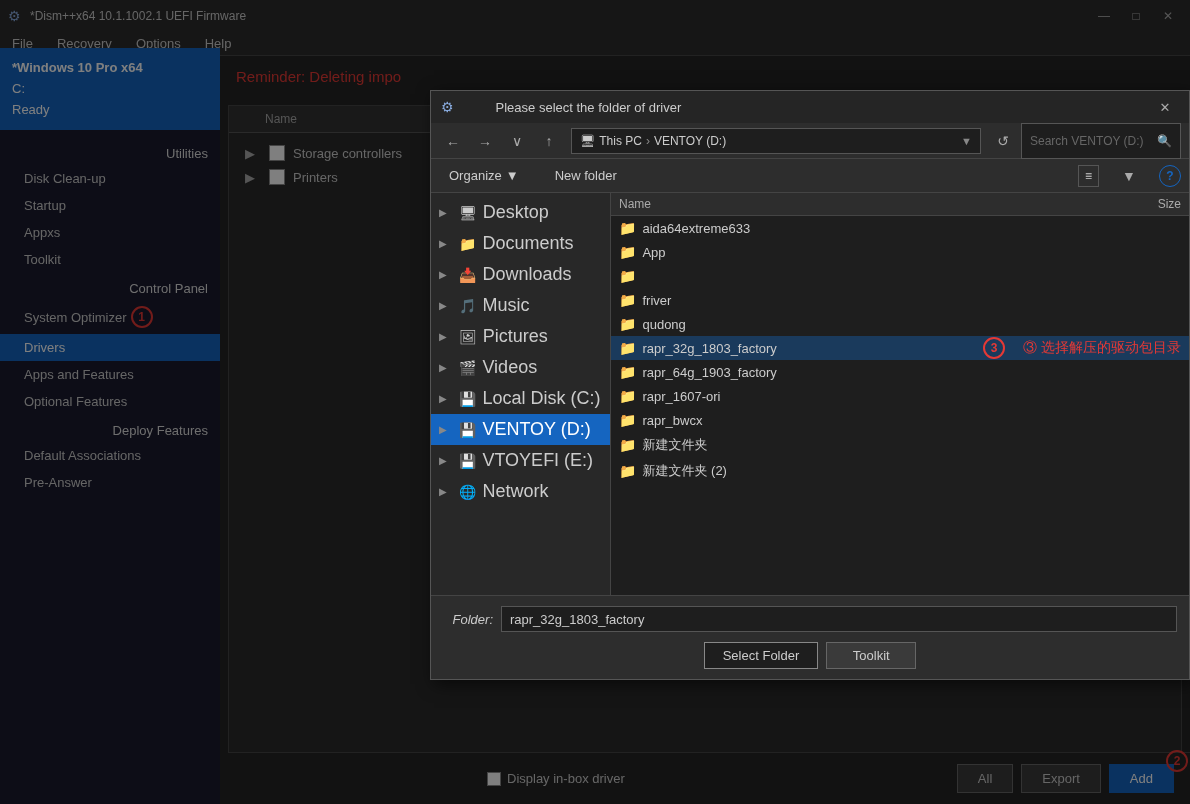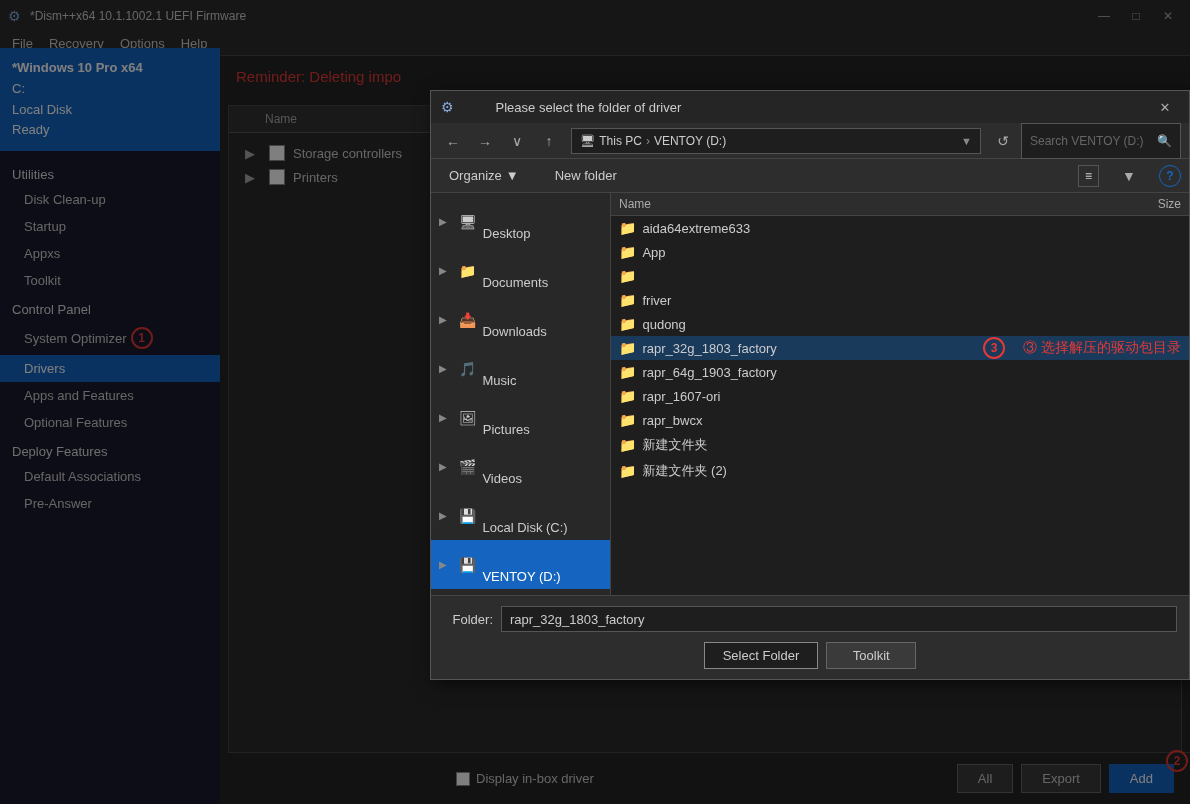--- a/index.html
+++ b/index.html
@@ -6,44 +6,44 @@
     body { width: 1190px; height: 804px; background: #1e1e1e; font-family: 'Segoe UI', Arial, sans-serif; font-size: 13px; overflow: hidden; position: relative; }
 
     
     .title-bar { background: #2d2d2d; height: 32px; display: flex; align-items: center; padding: 0 8px; color: #ccc; font-size: 12px; }
     .title-bar-icon { width: 16px; height: 16px; margin-right: 6px; color: #88aadd; font-size: 14px; }
     .title-bar-title { flex: 1; }
     .title-bar-controls { display: flex; gap: 4px; }
     .title-bar-btn { width: 28px; height: 28px; display: flex; align-items: center; justify-content: center; cursor: pointer; color: #aaa; font-size: 12px; }
 
     
-    .menu-bar { background: #2d2d2d; height: 24px; display: flex; align-items: center; padding: 0 8px; color: #ccc; font-size: 13px; gap: 8px; border-bottom: 1px solid #444; }
+    .menu-bar { background: #2d2d2d; height: 24px; display: flex; align-items: center; padding: 0 8px; color: #ccc; font-size: 13px; gap: 16px; border-bottom: 1px solid #444; }
     .menu-item { cursor: pointer; padding: 2px 4px; }
 
     
     .left-panel { position: absolute; top: 48px; left: 0; width: 220px; bottom: 0; background: #1a1a2e; display: flex; flex-direction: column; }
     .system-info { background: #1565c0; padding: 10px 12px; color: #fff; font-size: 13px; line-height: 1.6; }
     .system-info .os-name { font-weight: 600; }
     .nav-section { flex: 1; overflow-y: auto; padding: 8px 0; }
-    .nav-group-label { color: #aaa; font-size: 12px; padding: 8px 12px 4px; text-transform: none; }
+    .nav-group-label { color: #aaa; font-size: 12px; padding: 8px 12px 4px; text-transform: none; text-align: right; }
     .nav-item { padding: 6px 24px; color: #ccc; cursor: pointer; font-size: 13px; }
     .nav-item.active { background: #1565c0; color: #fff; }
     .nav-group-label.section { color: #ddd; font-size: 13px; padding: 8px 12px 4px; font-weight: normal; }
 
     
     .main-content { position: absolute; top: 56px; left: 220px; right: 0; bottom: 0; background: #252525; overflow: hidden; }
     .reminder-bar { background: #252525; padding: 12px 16px; color: #e53935; font-size: 15px; font-weight: 500; }
     .content-area { background: #2a2a2a; margin: 8px; border: 1px solid #444; height: calc(100% - 100px); position: relative; }
     .table-header { display: flex; background: #333; padding: 6px 12px; color: #aaa; font-size: 12px; border-bottom: 1px solid #555; }
     .table-body { padding: 8px; }
     .table-row { display: flex; align-items: center; padding: 4px 8px; color: #ccc; }
 
     
     .bottom-bar { position: absolute; bottom: 0; left: 220px; right: 0; height: 52px; background: #252525; border-top: 1px solid #444; display: flex; align-items: center; padding: 0 16px; gap: 8px; }
-    .checkbox-label { display: flex; align-items: center; gap: 6px; color: #ccc; cursor: pointer; }
+    .checkbox-label { display: flex; align-items: center; gap: 6px; color: #ccc; cursor: pointer; margin-left: 31px; }
     .checkbox-box { width: 14px; height: 14px; border: 1px solid #888; background: #fff; display: inline-block; }
     .spacer { flex: 1; }
     .btn { padding: 6px 20px; font-size: 13px; cursor: pointer; border: 1px solid #666; background: #3a3a3a; color: #ccc; }
     .btn.primary { background: #1565c0; color: #fff; border-color: #1565c0; }
 
     
     .overlay { position: absolute; top: 0; left: 0; right: 0; bottom: 0; background: rgba(0,0,0,0.5); z-index: 10; }
 
     
     .file-dialog { position: absolute; top: 90px; left: 430px; width: 760px; height: 590px; background: #2d2d2d; border: 1px solid #555; z-index: 20; display: flex; flex-direction: column; box-shadow: 4px 4px 16px rgba(0,0,0,0.6); }
@@ -61,39 +61,39 @@
 
     
     .dialog-content { flex: 1; display: flex; overflow: hidden; }
 
     
     .tree-panel { width: 180px; background: #282828; border-right: 1px solid #444; overflow-y: auto; padding: 4px 0; }
     .tree-item { display: flex; align-items: center; padding: 5px 8px; color: #ccc; font-size: 13px; cursor: pointer; gap: 4px; }
     .tree-item.selected { background: #1565c0; color: #fff; }
     .tree-arrow { width: 16px; color: #888; font-size: 10px; }
     .tree-icon { font-size: 14px; margin-right: 2px; }
-    .tree-label { font-size: 13px; margin-top: 24px; }
+    .tree-label { font-size: 18px; }
 
     
     .file-panel { flex: 1; background: #1e1e1e; overflow-y: auto; }
     .file-list-header { display: flex; padding: 4px 8px; background: #2d2d2d; border-bottom: 1px solid #444; color: #aaa; font-size: 12px; }
     .file-col-name { flex: 1; }
     .file-col-size { width: 80px; text-align: right; }
     .file-row { display: flex; align-items: center; padding: 4px 8px; color: #ccc; font-size: 13px; cursor: pointer; gap: 6px; }
     .file-row.selected { background: #1a3a5c; }
     .folder-icon { color: #f0a500; font-size: 14px; }
     .file-name { flex: 1; }
 
     
     .circle-badge { display: inline-flex; align-items: center; justify-content: center; width: 22px; height: 22px; border-radius: 50%; border: 2px solid #e53935; color: #e53935; font-size: 12px; font-weight: bold; margin-left: 4px; }
 
     
     .dialog-bottom { background: #2d2d2d; padding: 10px 12px; border-top: 1px solid #444; }
     .folder-row { display: flex; align-items: center; gap: 8px; margin-bottom: 10px; }
-    .folder-label { color: #ccc; font-size: 13px; width: 50px; text-align: right; }
+    .folder-label { color: #ccc; font-size: 13px; width: 50px; text-align: right; font-style: italic; }
     .folder-input { flex: 1; background: #1e1e1e; border: 1px solid #555; height: 26px; color: #ccc; font-size: 13px; padding: 0 8px; }
     .dialog-actions { display: flex; justify-content: center; gap: 8px; }
     .dialog-btn { padding: 5px 18px; font-size: 13px; cursor: pointer; border: 1px solid #666; background: #3a3a3a; color: #ccc; min-width: 90px; }
     .dialog-btn.primary { background: #1e1e1e; color: #ccc; border: 1px solid #888; }
 
     
     .annotation { color: #e53935; font-size: 14px; font-weight: 500; margin-left: 12px; }
 
     
     .dialog-tools { background: #2d2d2d; height: 34px; display: flex; align-items: center; padding: 0 8px; gap: 16px; border-bottom: 1px solid #444; }
@@ -122,21 +122,20 @@
   <span class="menu-item">File</span>
   <span class="menu-item">Recovery</span>
   <span class="menu-item">Options</span>
   <span class="menu-item">Help</span>
 </div>
 
 <div class="left-panel">
   <div class="system-info">
     <div class="os-name">*Windows 10 Pro x64</div>
     <div>C:</div>
-    <div>Local Disk</div>
     <div>Ready</div>
   </div>
   <div class="nav-section">
     <div class="nav-group-label section">Utilities</div>
     <div class="nav-item">Disk Clean-up</div>
     <div class="nav-item">Startup</div>
     <div class="nav-item">Appxs</div>
     <div class="nav-item">Toolkit</div>
     <div class="nav-group-label section">Control Panel</div>
     <div class="nav-item" style="display:flex;align-items:center;">

